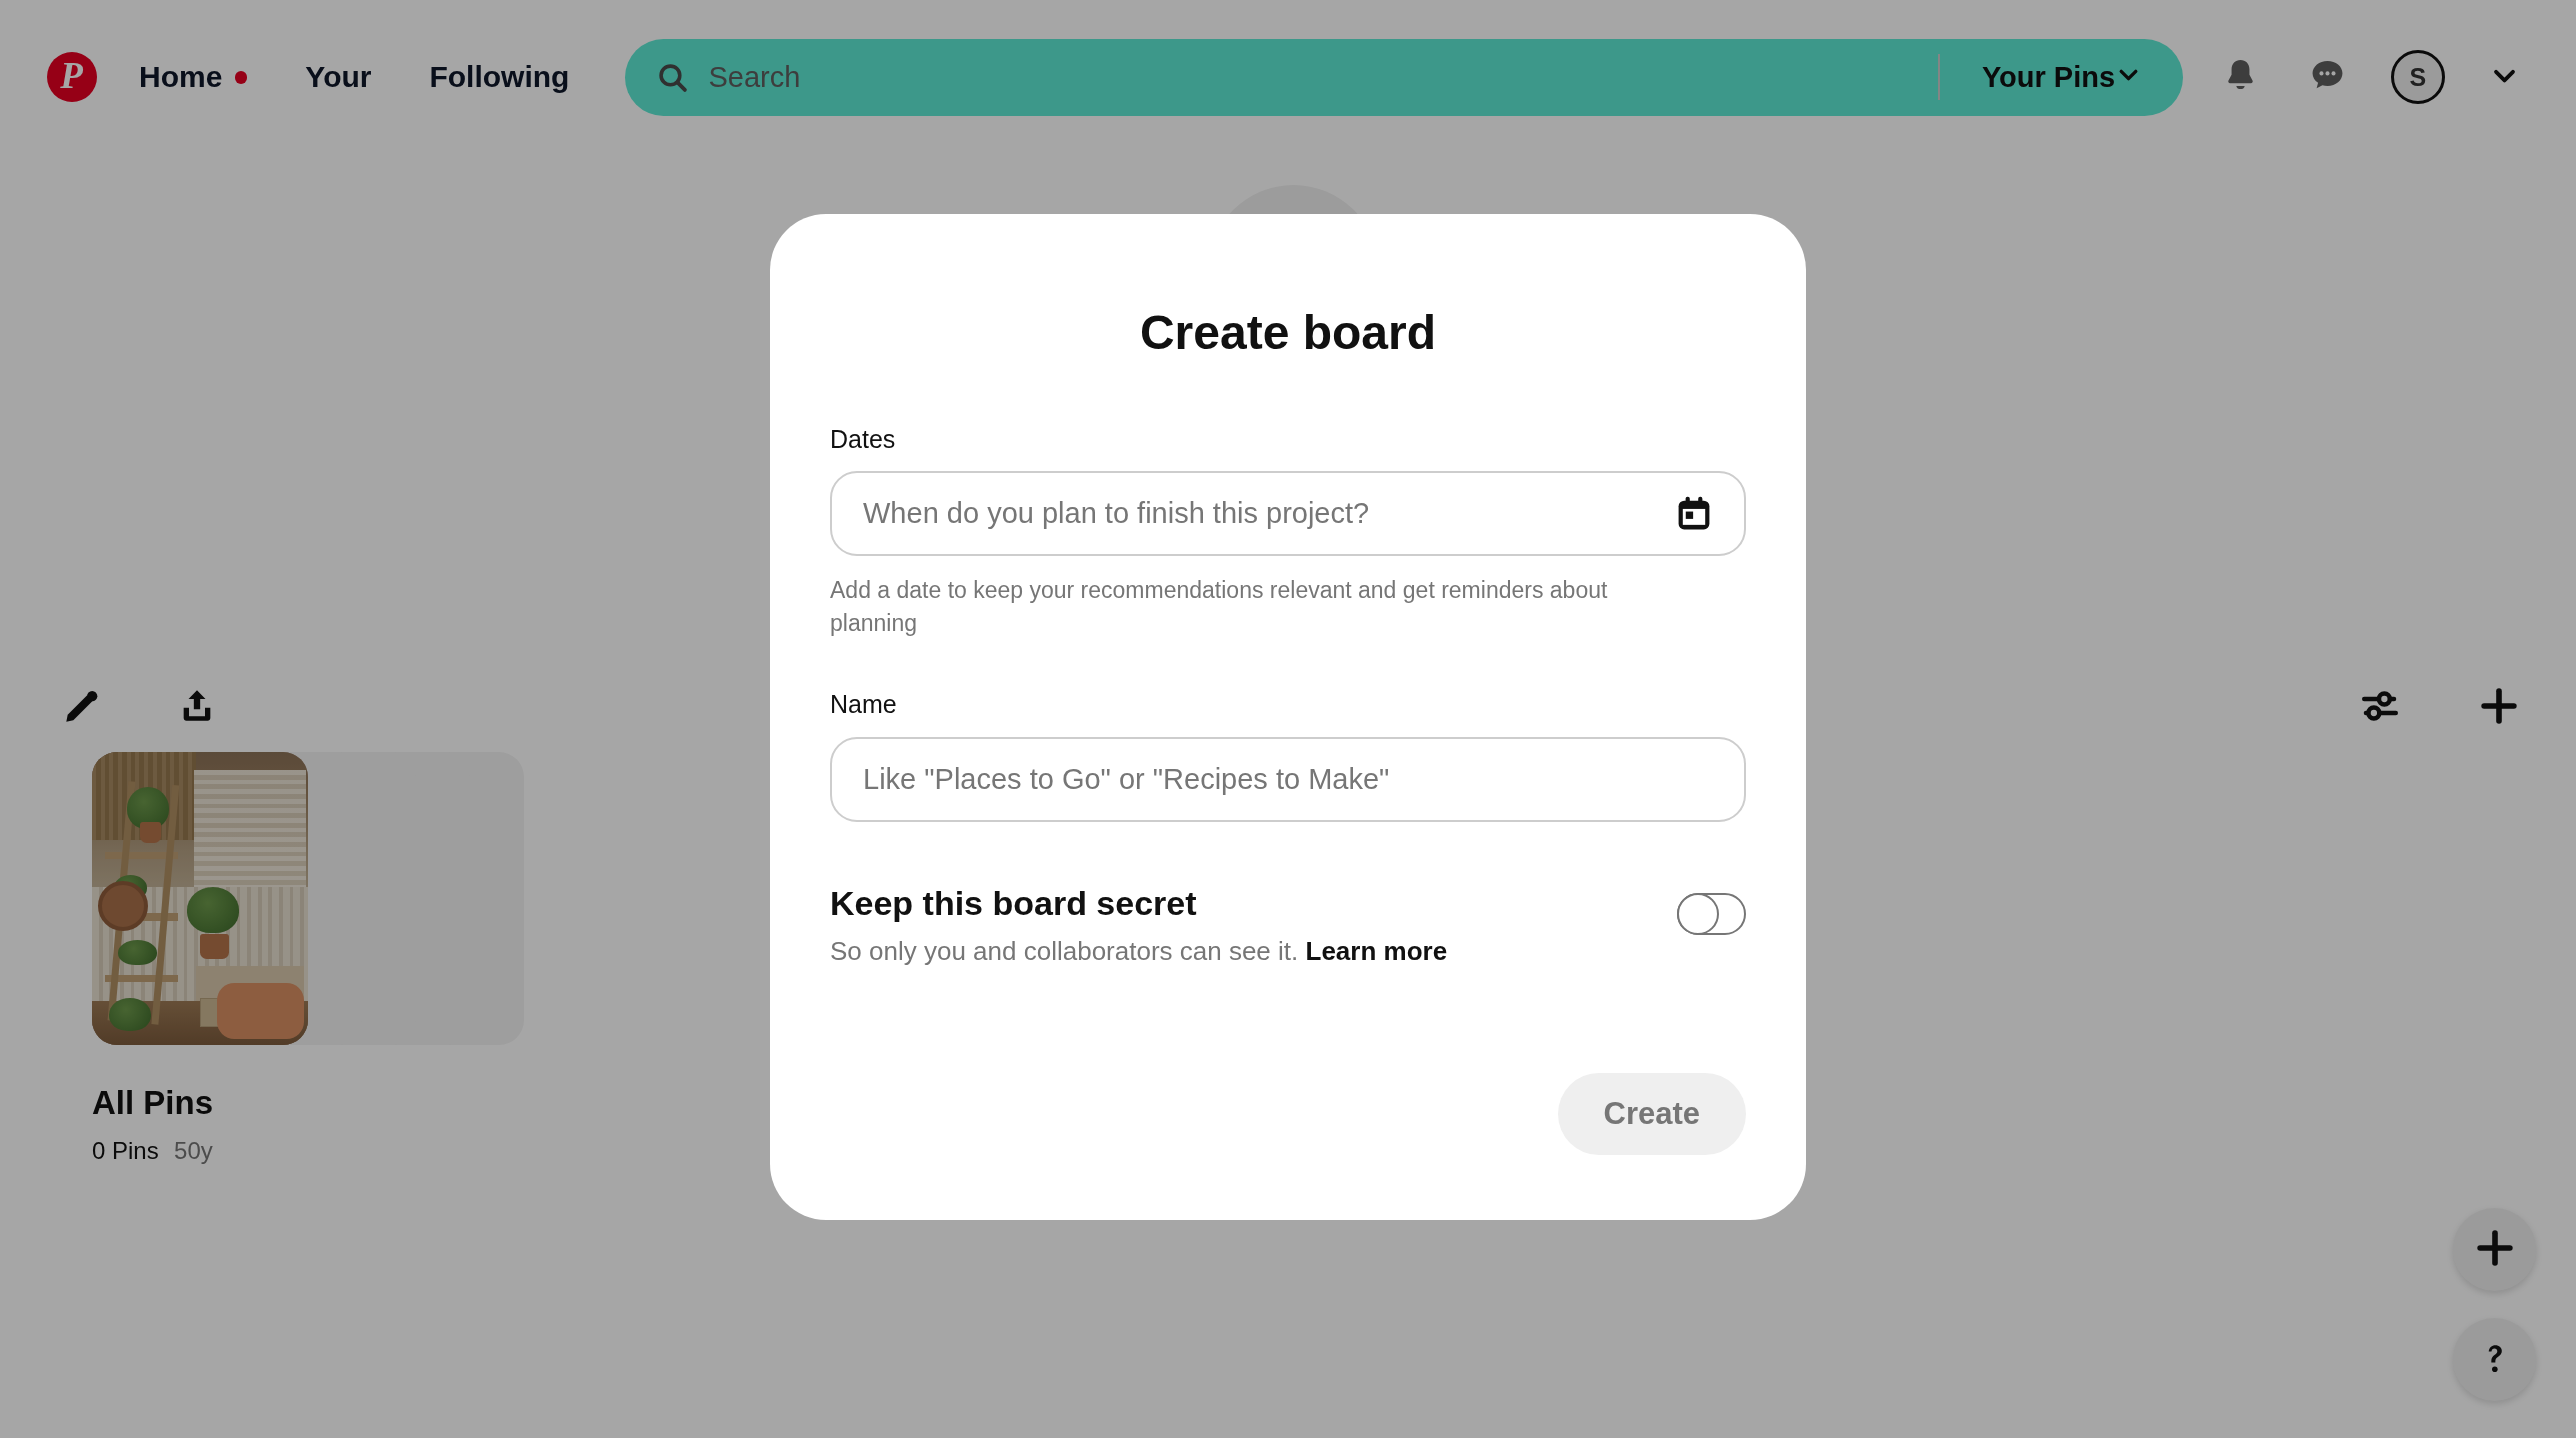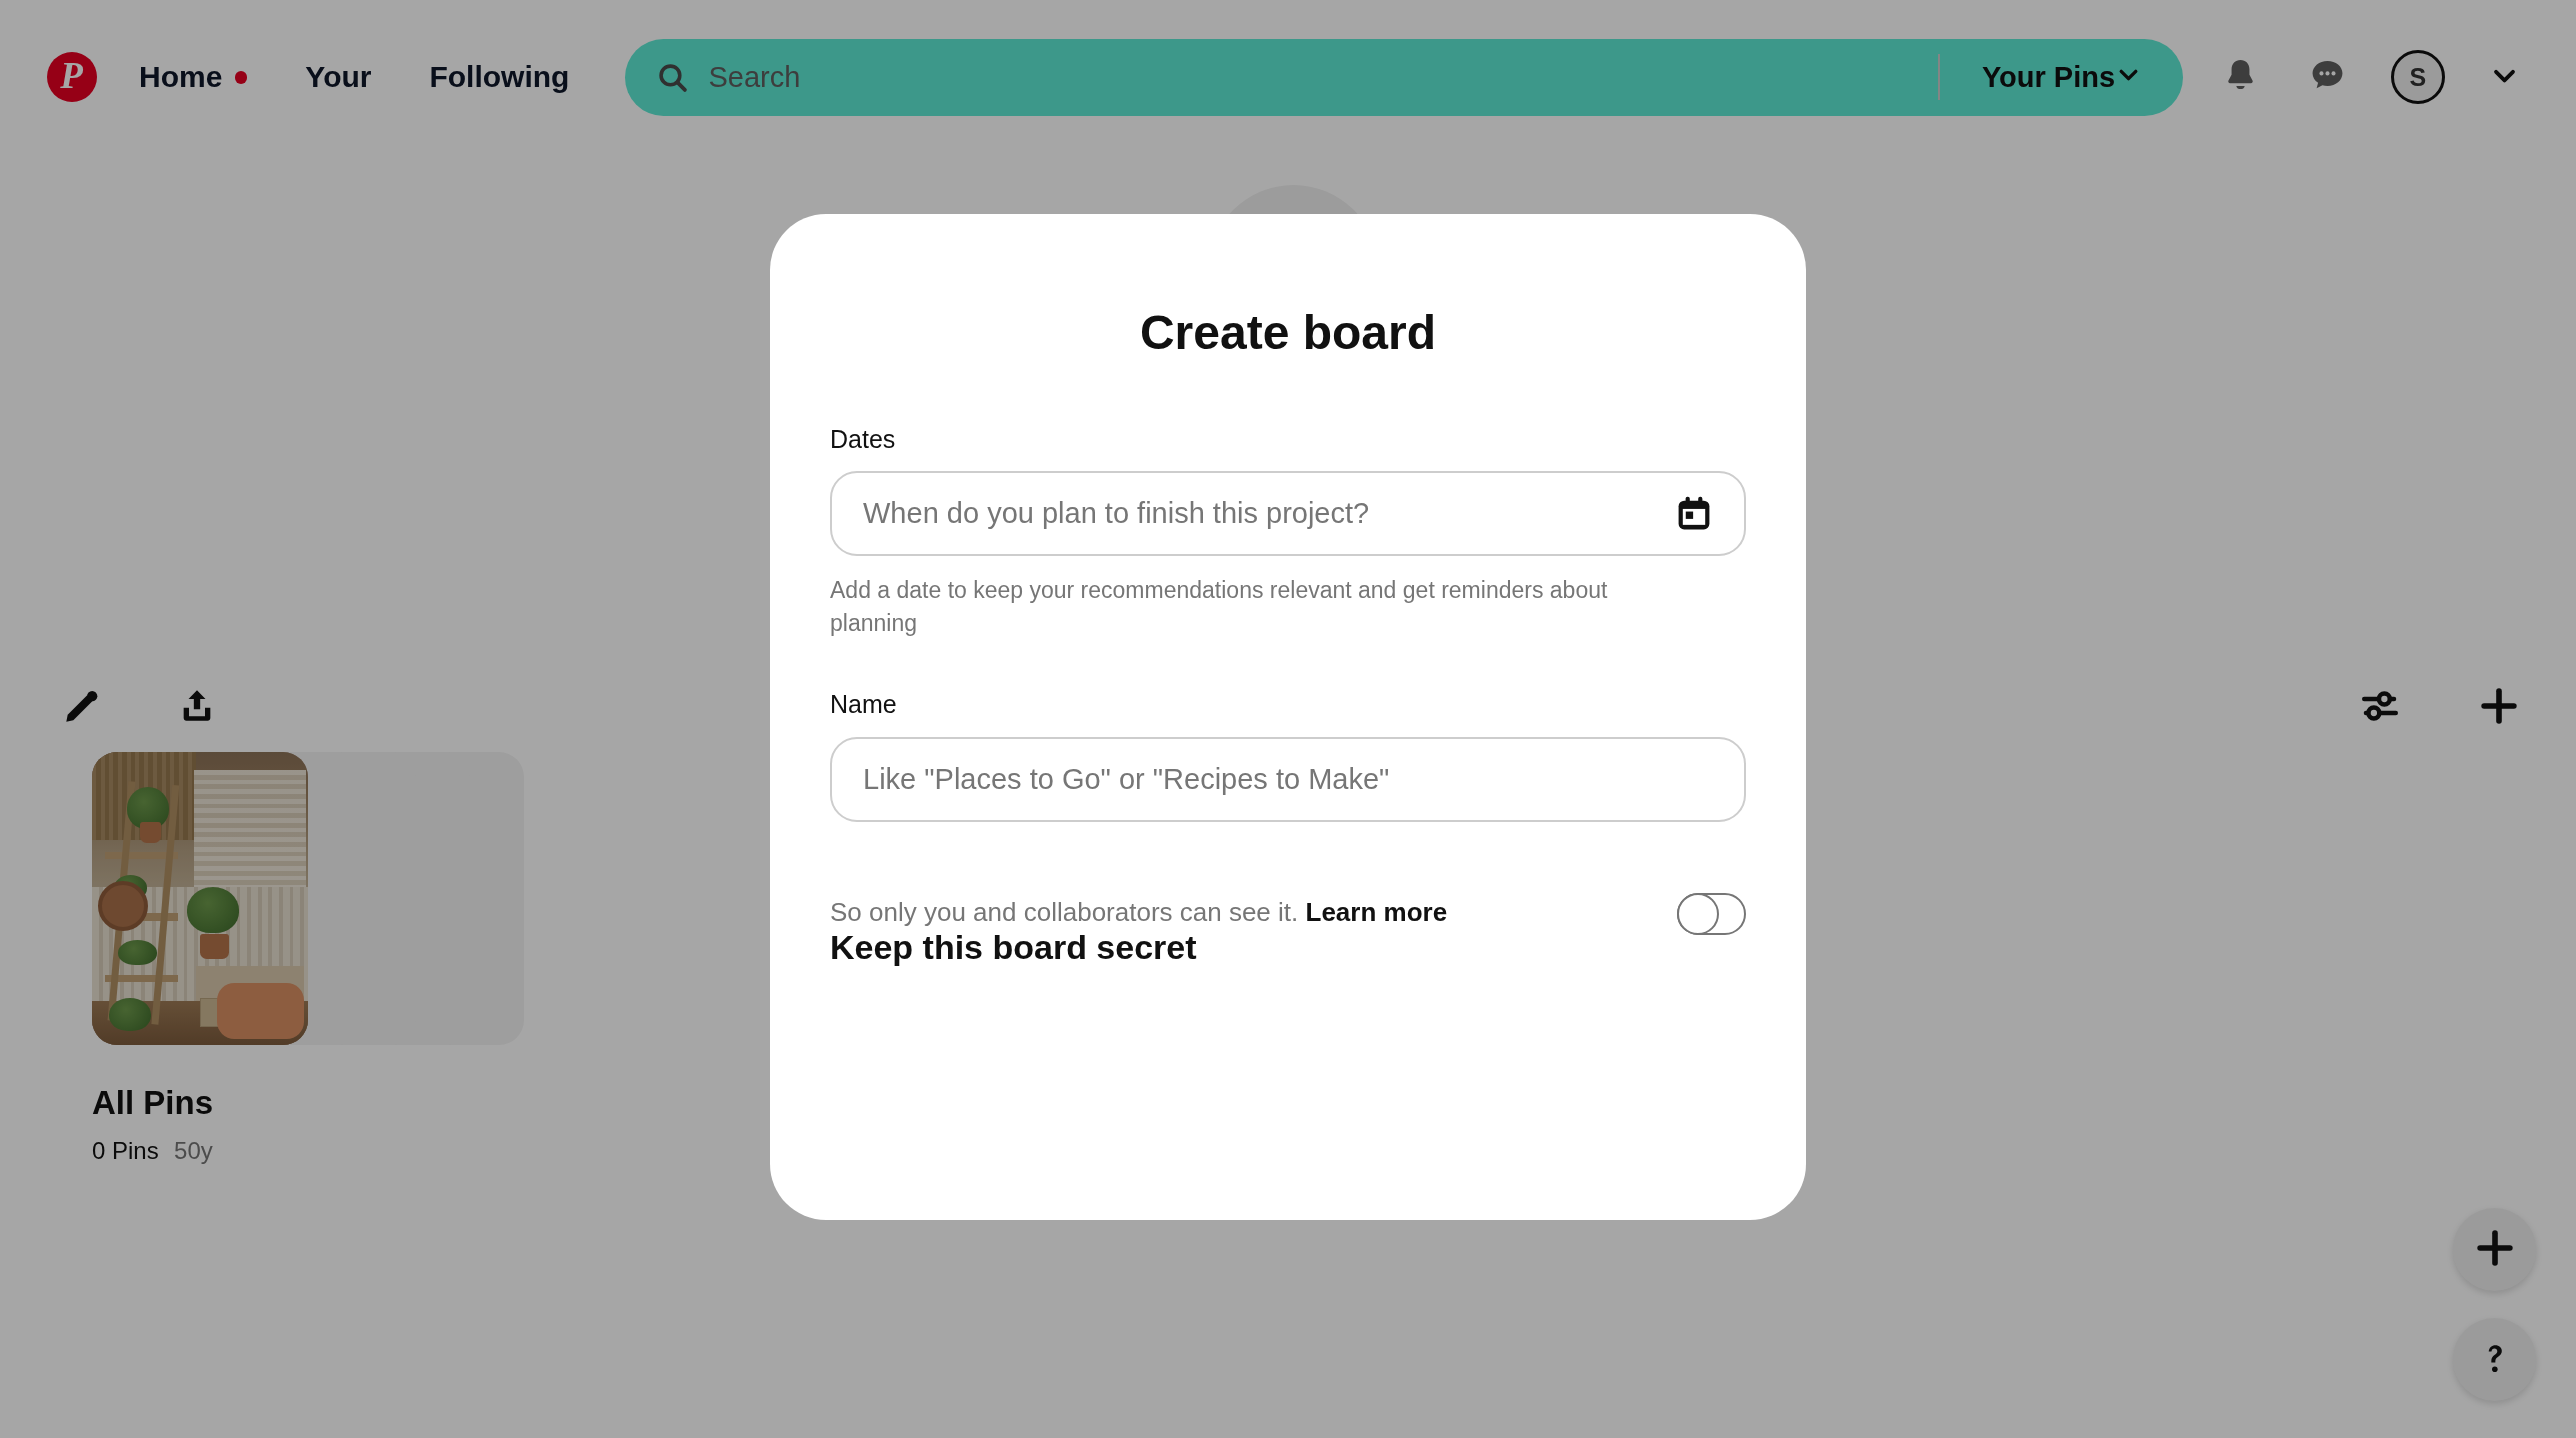--- a/index.html
+++ b/index.html
@@ -641,25 +641,28 @@
 
   <div class="field" id="name-field">
     <div class="field-label">Name</div>
     <div class="input-wrap">
       <input class="text-input" type="text" placeholder="Like &quot;Places to Go&quot; or &quot;Recipes to Make&quot;" style="">
     </div>
   </div>
 
   <div id="secret-row">
     <div>
+      <div id="secret-title">Keep this board secret</div>
       <div id="secret-sub">
         <span>So only you and collaborators can see it.</span>
         <span class="learn">Learn more</span>
       </div>
-      <div id="secret-title">Keep this board secret</div>
     </div>
     <div class="toggle">
       <div class="knob"></div>
     </div>
   </div>
 
+  <div id="modal-footer">
+    <button id="create-button">Create</button>
+  </div>
 </div>
 
 
 </body></html>

